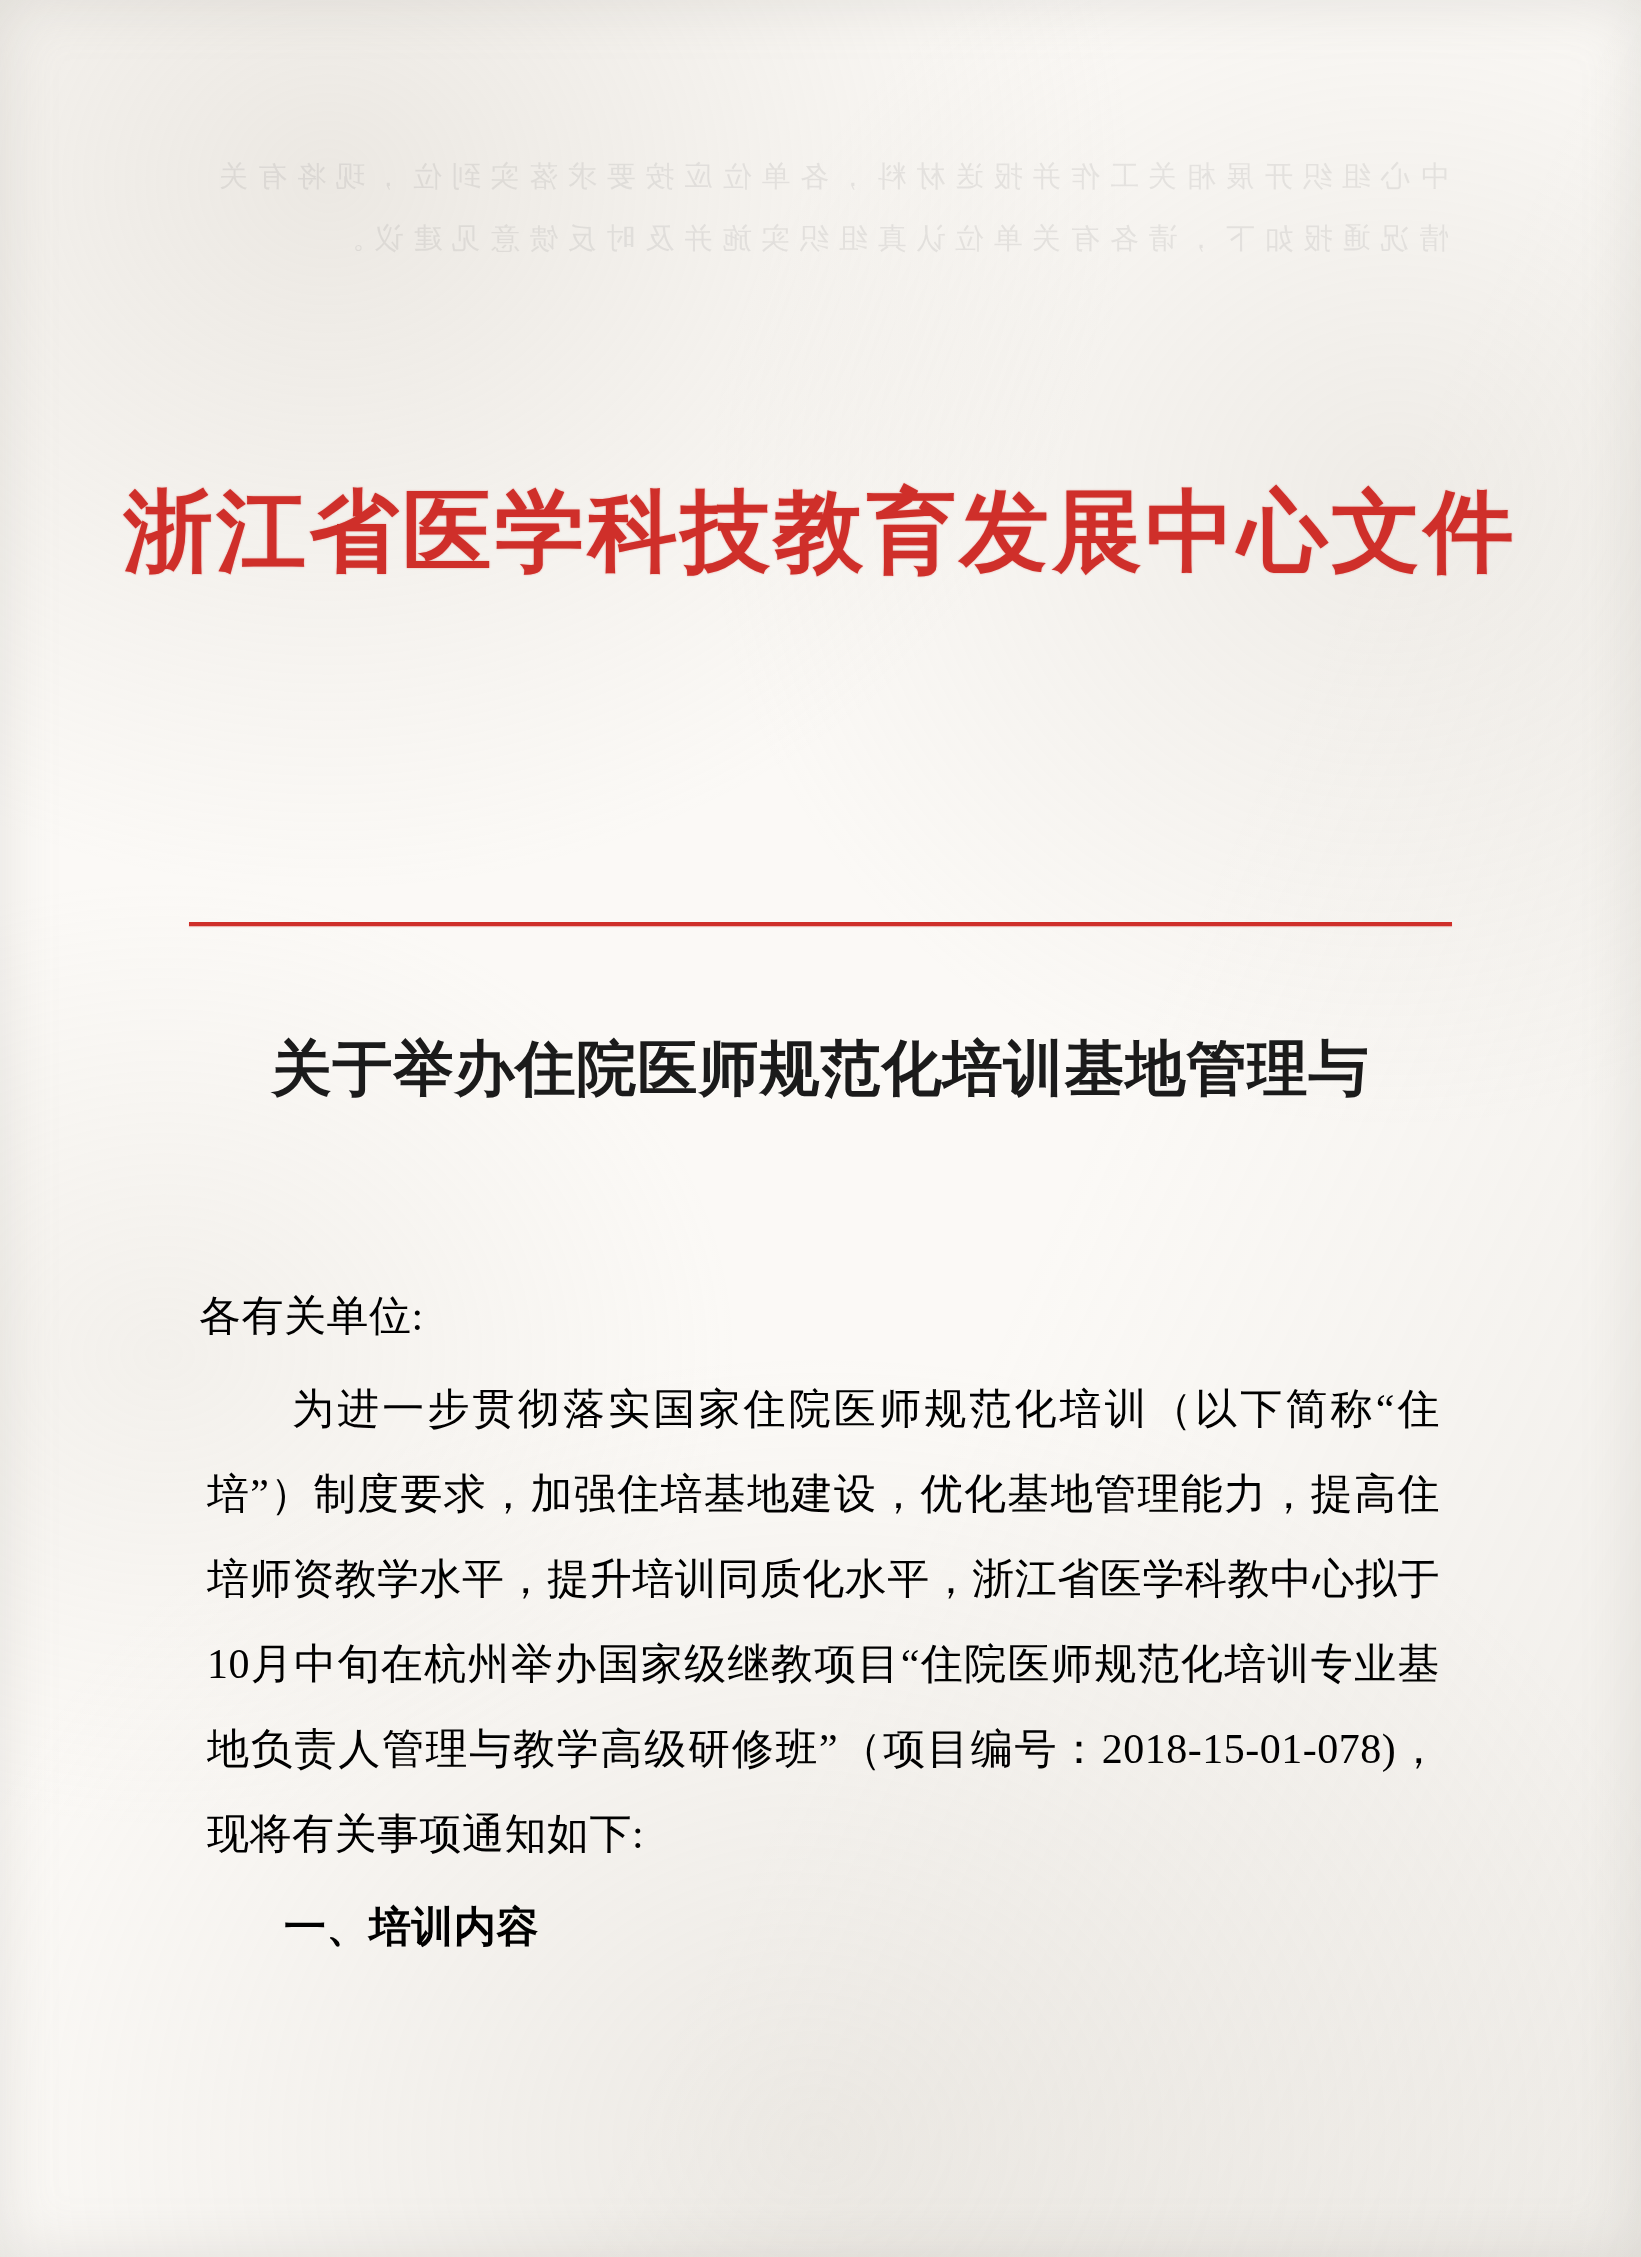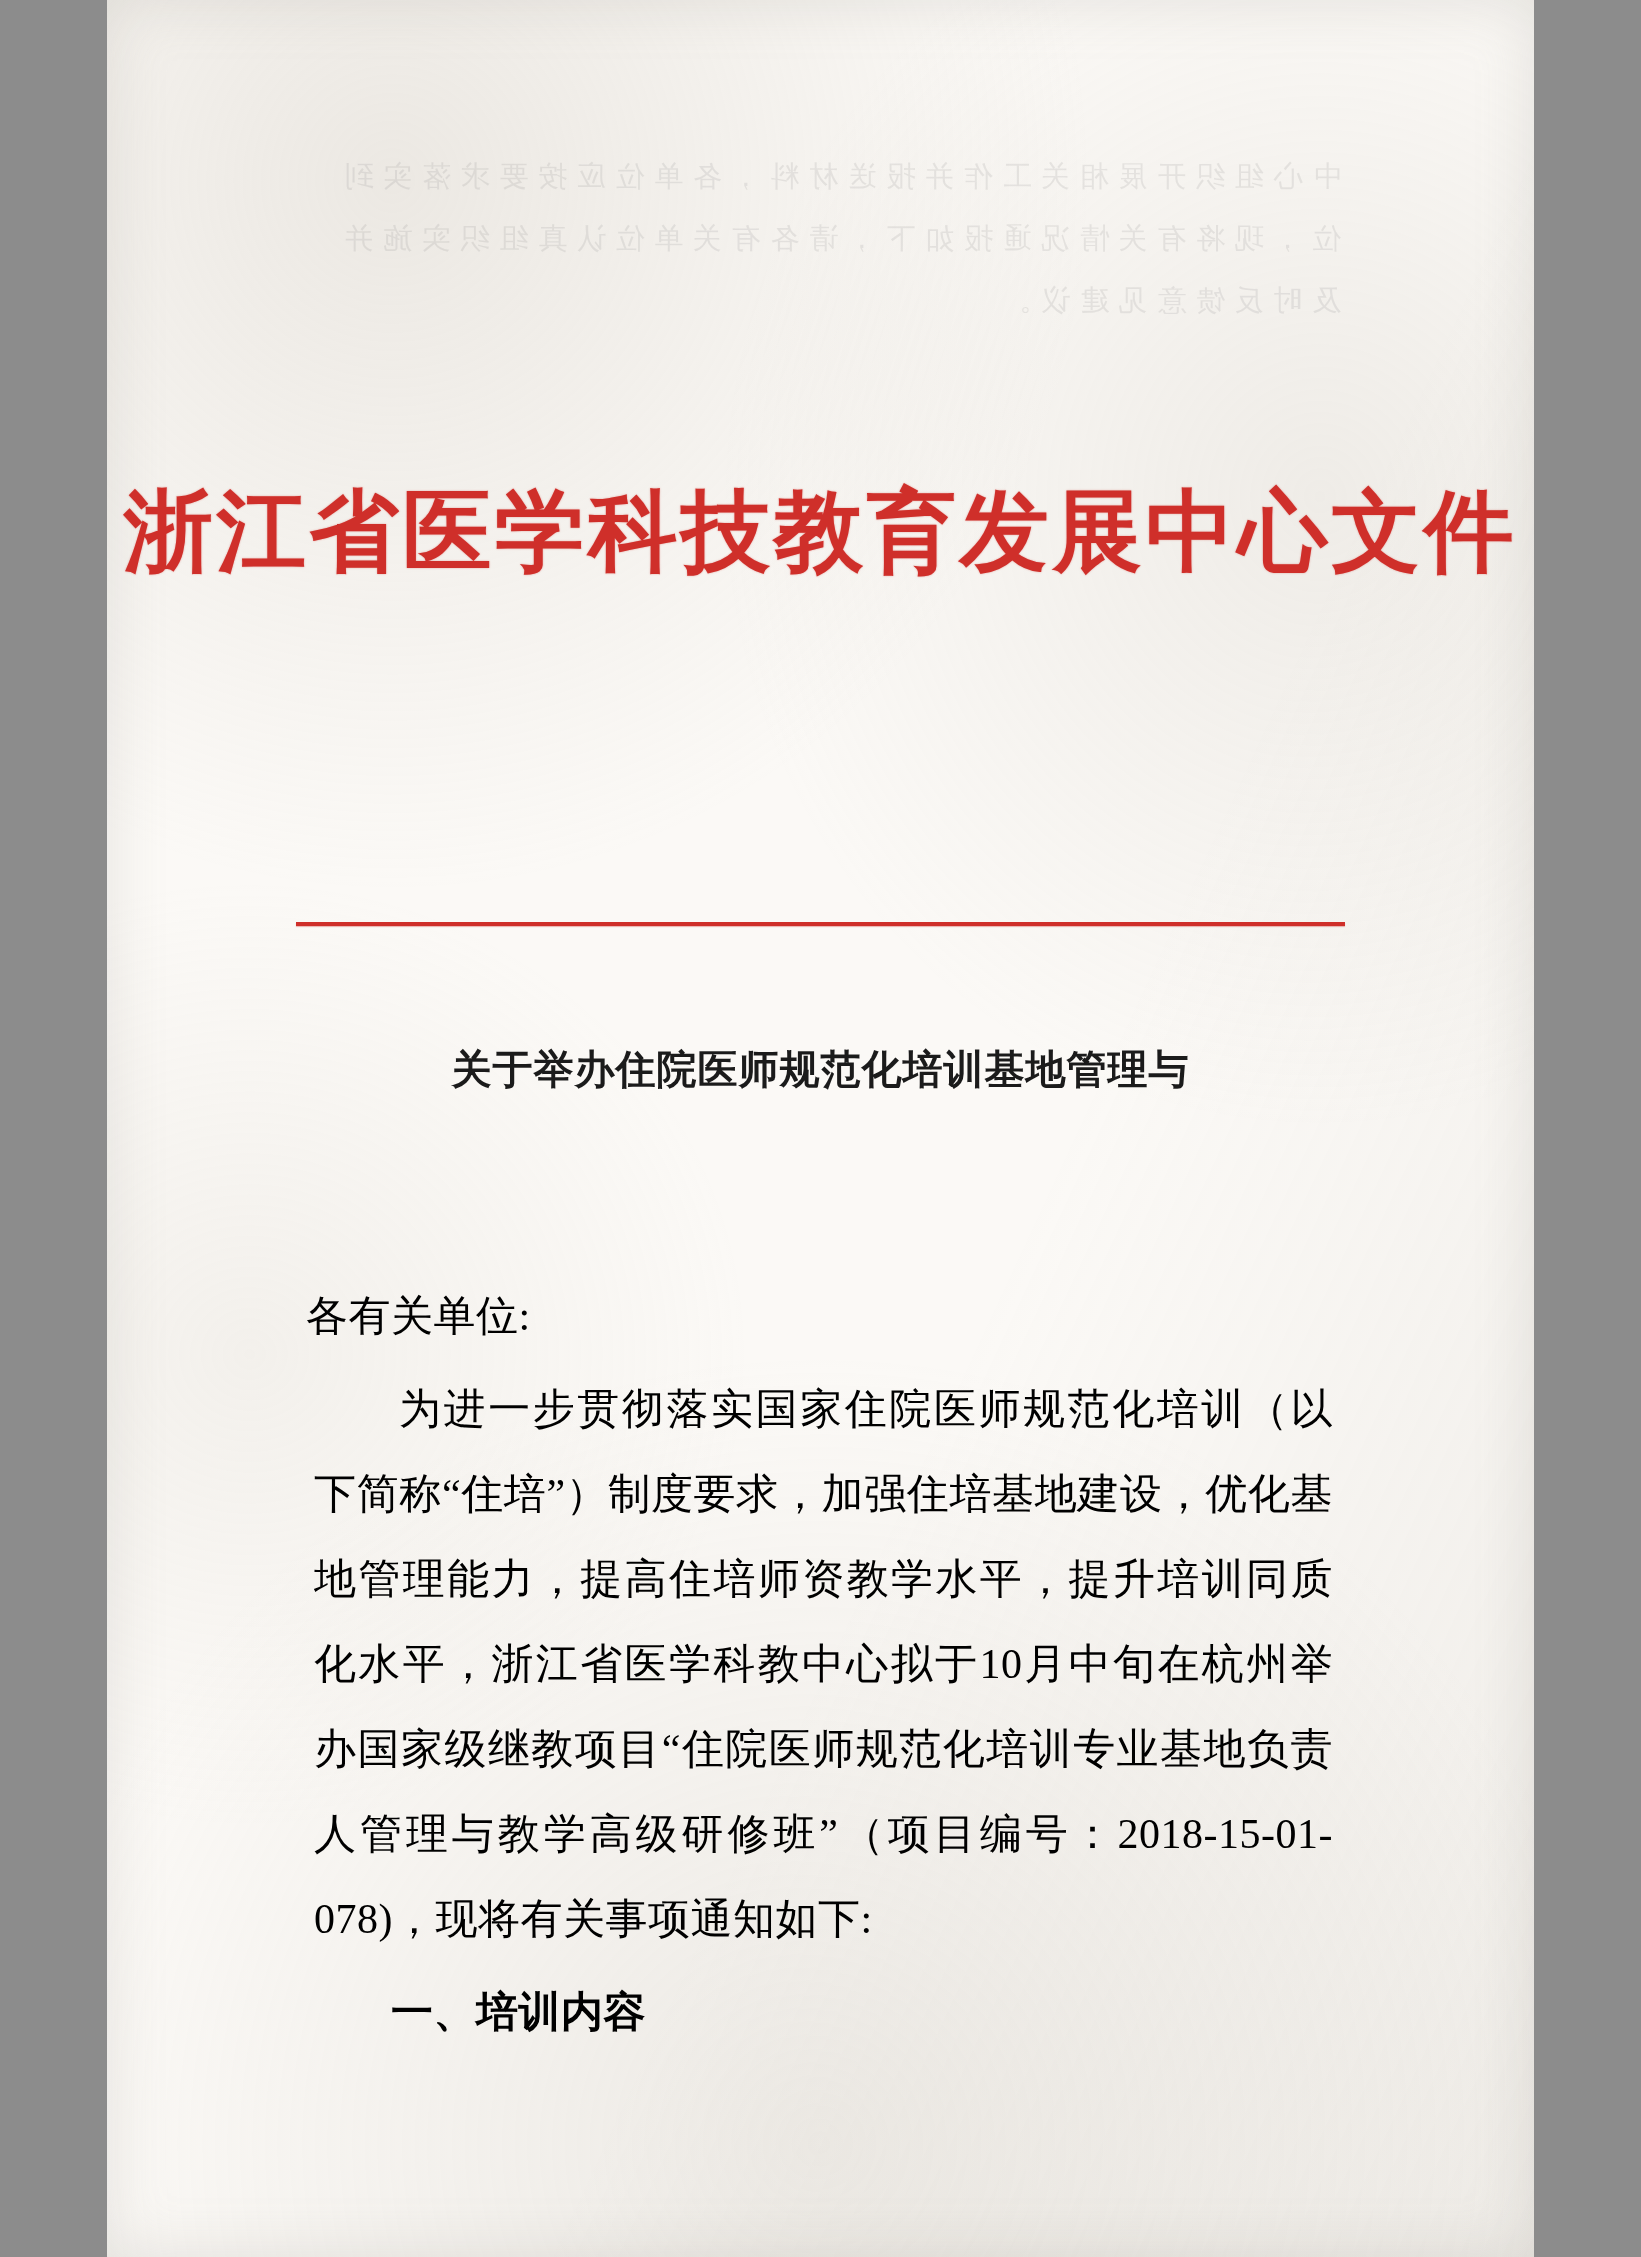--- a/index.html
+++ b/index.html
@@ -5,21 +5,21 @@
   html, body {
     margin: 0;
     padding: 0;
     background: #8c8c8c;
   }
   body {
     font-family: "Liberation Serif", "DejaVu Serif", serif;
   }
   .page {
     position: relative;
-    width: 1427px;
+    width: 1641px;
     height: 2257px;
     margin: 0 auto;
     background: #fbf9f6;
     overflow: hidden;
     box-sizing: border-box;
   }
   
   .scan-tint {
     position: absolute;
     inset: 0;
@@ -85,21 +85,21 @@
     background: #cf2f2a;
     box-shadow: 0 1px 1px rgba(207,47,42,0.35);
   }
   .doc-title {
     position: absolute;
     left: 208px;
     right: 208px;
     top: 1028px;
     text-align: center;
     color: #1b1b1b;
-    font-size: 40px;
+    font-size: 60px;
     font-weight: bold;
     line-height: 83px;
     letter-spacing: 1px;
   }
   .body-block {
     position: absolute;
     left: 199px;
     right: 193px;
     top: 1274px;
     color: #000000;

